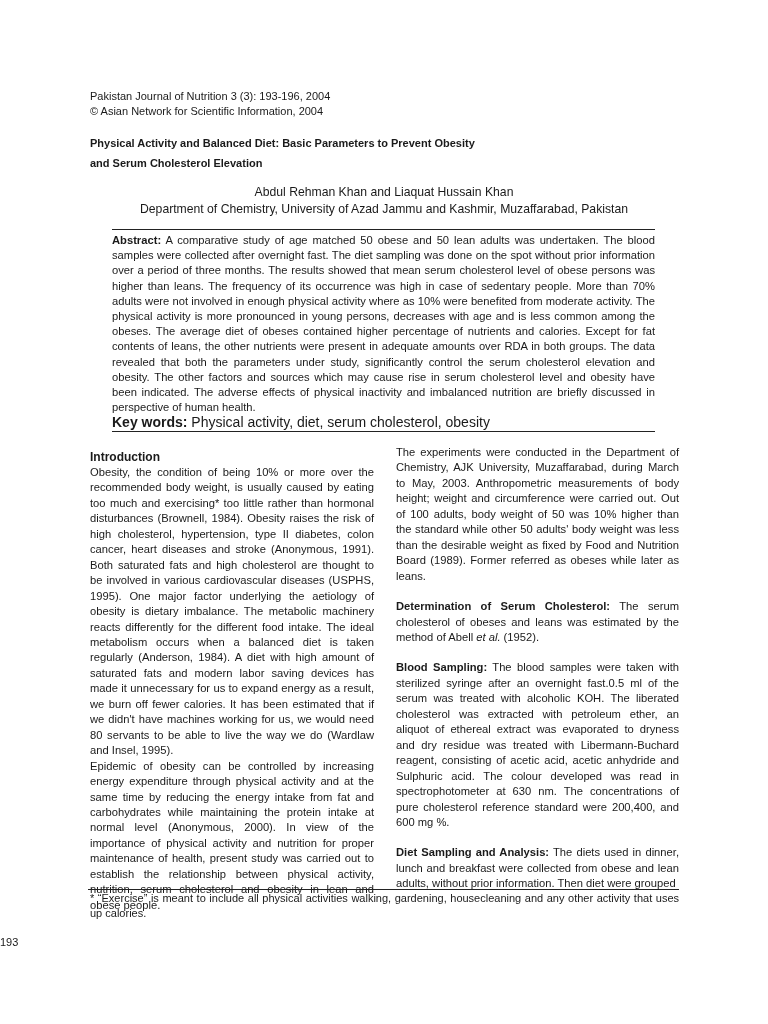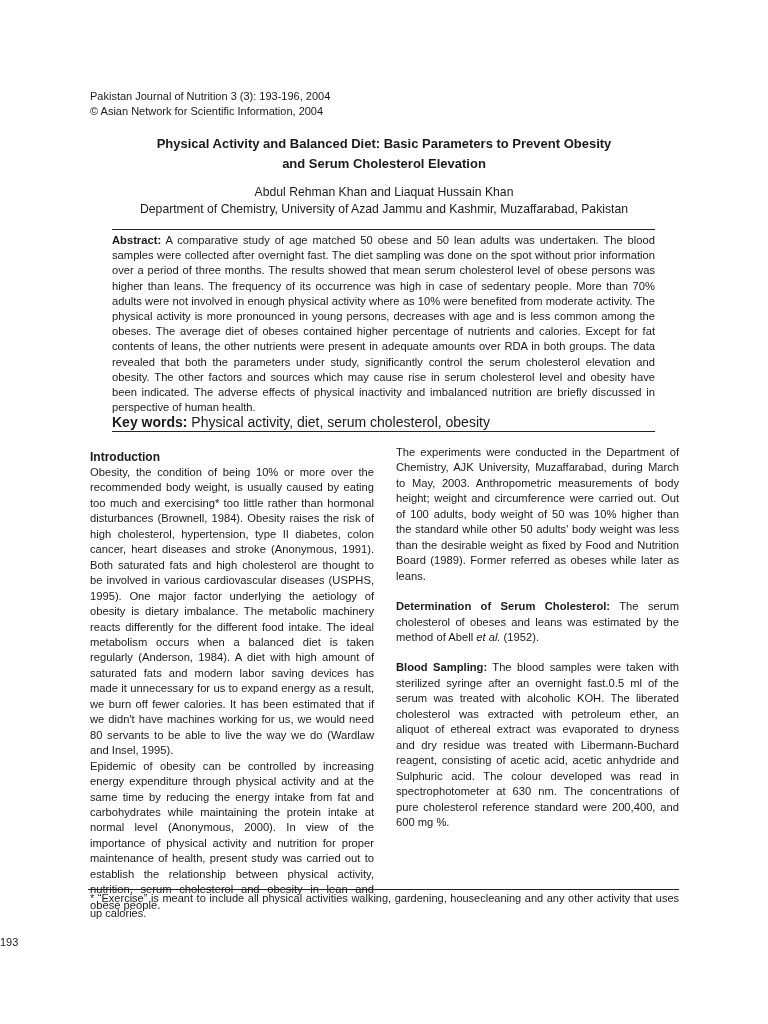--- a/index.html
+++ b/index.html
@@ -1,21 +1,21 @@
 <!DOCTYPE html>
 <html><head>
 <meta charset="utf-8">
 <style>
   html, body { margin: 0; padding: 0; background: #ffffff; }
   body { width: 768px; height: 1024px; position: relative; overflow: hidden;
          font-family: "Liberation Sans", sans-serif; color: #1a1a1a; }
   .abs { position: absolute; }
   .header { left: 90px; top: 89px; font-size: 11px; line-height: 15px; }
-  .title { left: 90px; width: 588px; top: 134px; text-align: center; font-weight: bold;
-           font-size: 13px; line-height: 19.5px; }
+  .title { left: 90px; width: 588px; top: 134px; font-weight: bold;
+           font-size: 11px; line-height: 19.5px; }
   .authors { left: 90px; width: 588px; top: 184px; text-align: center; font-size: 12.2px; line-height: 17px; }
   .rule { position: absolute; height: 0; border-top: 1.5px solid #222; }
   .abstract { left: 112px; width: 543px; top: 233px; font-size: 11.2px; line-height: 15.2px;
               text-align: justify; }
   .keywords { left: 112px; width: 543px; top: 415px; font-size: 14px; line-height: 15px; }
   .col { position: absolute; font-size: 11.2px; line-height: 15.45px; text-align: justify; }
   .col-left { left: 90px; width: 284px; top: 445px; }
   .col-right { left: 396px; width: 283px; top: 445px; }
   .sec-title { font-weight: bold; font-size: 12px; line-height: 16px; margin: 4px 0 0 0; text-align: left; }
   p { margin: 0; }
@@ -61,19 +61,20 @@
   <p>Epidemic of obesity can be controlled by increasing energy expenditure through physical activity and at the same time by reducing the energy intake from fat and carbohydrates while maintaining the protein intake at normal level (Anonymous, 2000). In view of the importance of physical activity and nutrition for proper maintenance of health, present study was carried out to establish the relationship between physical activity, nutrition, serum cholesterol and obesity in lean and obese people.</p>
 </div>
 
 <div class="col col-right">
   <p>The experiments were conducted in the Department of Chemistry, AJK University, Muzaffarabad, during March to May, 2003. Anthropometric measurements of body height; weight and circumference were carried out. Out of 100 adults, body weight of 50 was 10% higher than the standard while other 50 adults' body weight was less than the desirable weight as fixed by Food and Nutrition Board (1989). Former referred as obeses while later as leans.</p>
   <div class="gap"></div>
   <p><span class="b">Determination of Serum Cholesterol:</span><span> The serum cholesterol of obeses and leans was estimated by the method of Abell </span><span class="i">et al.</span><span> (1952).</span></p>
   <div class="gap"></div>
   <p><span class="b">Blood Sampling:</span><span> The blood samples were taken with sterilized syringe after an overnight fast.0.5 ml of the serum was treated with alcoholic KOH. The liberated cholesterol was extracted with petroleum ether, an aliquot of ethereal extract was evaporated to dryness and dry residue was treated with Libermann-Buchard reagent, consisting of acetic acid, acetic anhydride and Sulphuric acid. The colour developed was read in spectrophotometer at 630 nm. The concentrations of pure cholesterol reference standard were 200,400, and 600 mg %.</span></p>
   <div class="gap"></div>
+  <p><span class="b">Diet Sampling and Analysis:</span><span> The diets used in dinner, lunch and breakfast were collected from obese and lean adults, without prior information. Then diet were grouped</span></p>
 </div>
 
 <div class="rule" style="left:88px; width:591px; top:889px;"></div>
 
 <div class="abs footnote">* “Exercise” is meant to include all physical activities walking, gardening, housecleaning and any other activity that uses up calories.</div>
 
 <div class="abs pageno">193</div>
 
 </body></html>

